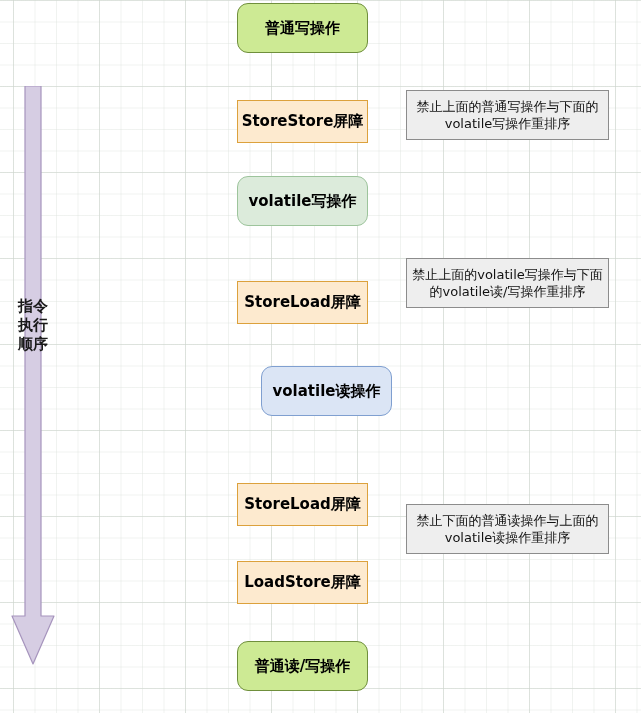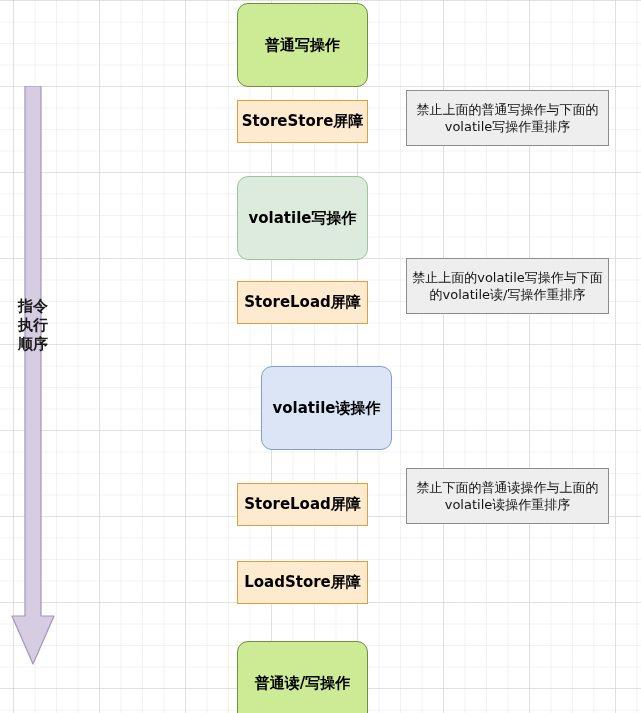--- a/index.html
+++ b/index.html
@@ -65,21 +65,21 @@
     align-items: center;
     justify-content: center;
     font-size: 15px;
     font-weight: bold;
     color: #000000;
     text-align: center;
     line-height: 1.1;
   }
 
   .node.op {                       
-    height: 84px;
+    height: 50px;
     border-radius: 11px;
     justify-content: center;
   }
   .node.barrier {                  
     height: 43px;
     border-radius: 0;
   }
 
   .green-bright {
     background: #cdea94;
@@ -97,21 +97,21 @@
   .orange-pale {
     background: #fdeacf;
     border: 1.5px solid #dca13c;
   }
 
   
   .note {
     position: absolute;
     left: 406px;
     width: 203px;
-    height: 56px;
+    height: 50px;
     background: #eeeeee;
     border: 1.5px solid #8c8c8c;
     display: flex;
     align-items: center;
     justify-content: center;
     text-align: center;
     font-size: 13px;
     color: #111111;
     line-height: 17px;
     padding: 0 3px;
@@ -164,18 +164,18 @@
   </div>
 
   <div class="note" style="top:90px">
     <span>禁止上面的普通写操作与下面的volatile写操作重排序</span>
   </div>
 
   <div class="note" style="top:258px">
     <span>禁止上面的volatile写操作与下面的volatile读/写操作重排序</span>
   </div>
 
-  <div class="note" style="top:468px">
+  <div class="note" style="top:504px">
     <span>禁止下面的普通读操作与上面的volatile读操作重排序</span>
   </div>
 
 
 </div>
 
 </body></html>

